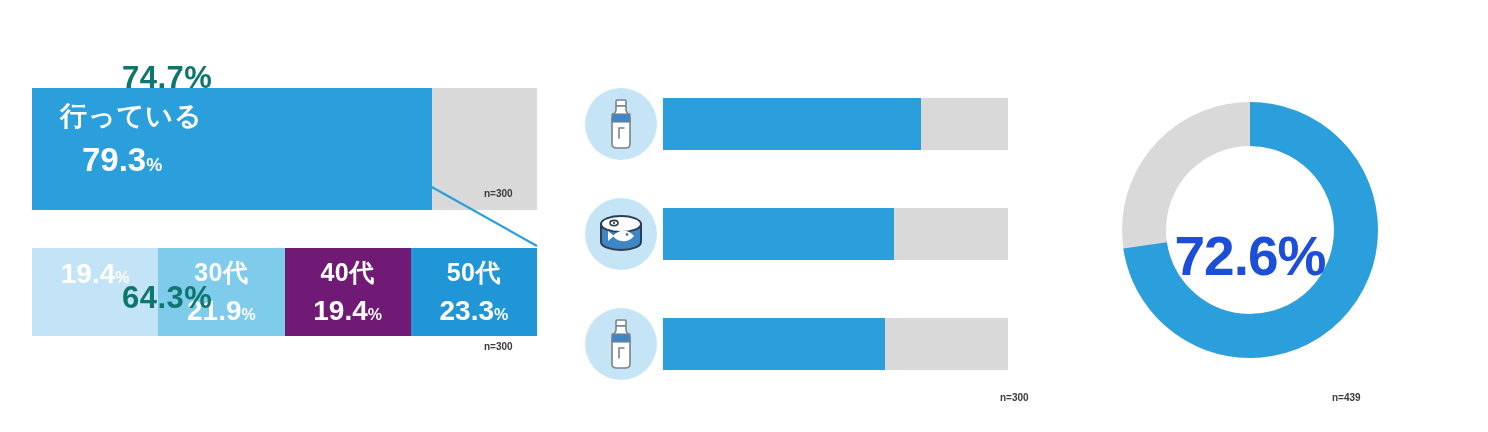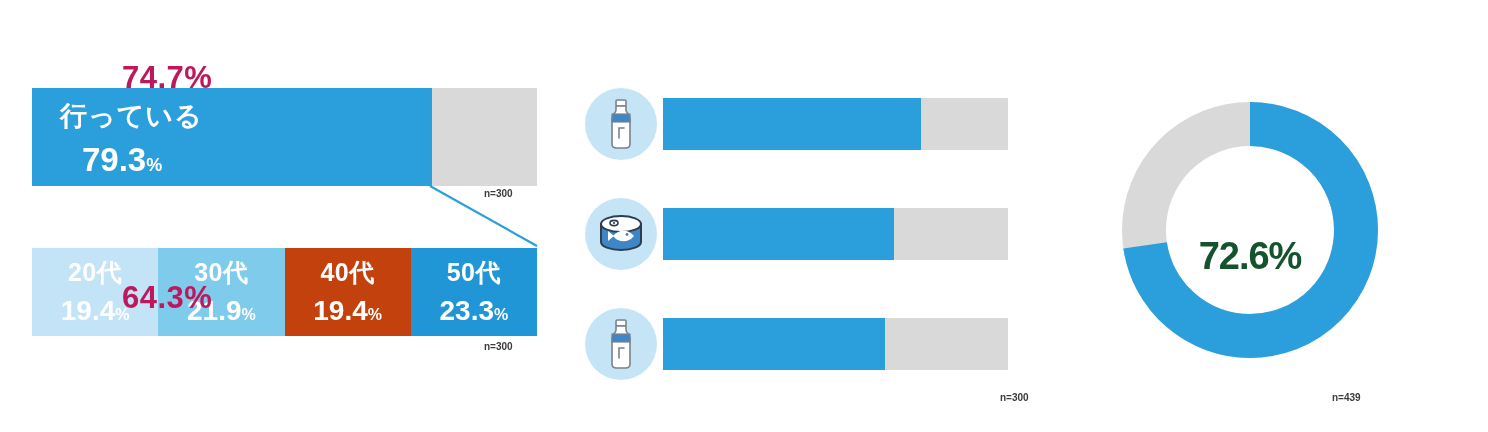--- a/index.html
+++ b/index.html
@@ -26,21 +26,21 @@
     font-size: 10px;
     font-weight: 700;
     color: #3b3b3b;
     letter-spacing: 0px;
     white-space: nowrap;
   }
 
   
   #panel-main-bar {
     left: 32px; top: 88px;
-    width: 505px; height: 98px;
+    width: 505px; height: 122px;
     background: #d9d9d9;
   }
   #panel-main-bar .fill {
     position: absolute;
     left: 0; top: 0; bottom: 0;
     background: #2b9fdc;
   }
   #main-bar-text {
     position: absolute;
     left: 28px; top: 14px;
@@ -123,44 +123,44 @@
   .row-track .fill {
     position: absolute;
     left: 0; top: 0; bottom: 0;
     background: #2b9fdc;
   }
   .row-value {
     position: absolute;
     left: 122px;
     font-size: 31px;
     font-weight: 700;
-    color: #be185d;
+    color: #0f766e;
     letter-spacing: 0.5px;
     white-space: nowrap;
   }
   #rows-n { left: 1000px; top: 392px; }
 
   
   #donut-wrap {
     left: 1120px; top: 100px;
     width: 260px; height: 260px;
   }
   #donut-center {
     position: absolute;
     left: 0; top: 0;
     width: 260px; height: 260px;
     display: flex;
     align-items: center;
     justify-content: center;
     pointer-events: none;
   }
   #donut-center span {
-    font-size: 38px;
-    font-weight: 700;
-    color: #14532d;
+    font-size: 55px;
+    font-weight: 700;
+    color: #1d4ed8;
     letter-spacing: -1px;
     margin-top: 52px;
   }
   #donut-n { left: 1332px; top: 392px; }
 </style>
 </head>
 <body>
 
 <div id="stage">
 
@@ -173,28 +173,27 @@
   </div>
   <div class="abs nlabel" id="main-bar-n">n=300</div>
 
   <svg class="abs" id="connector" viewBox="0 0 1488 432">
     <line x1="430" y1="186" x2="537" y2="246" stroke="#2b9fdc" stroke-width="2.2"></line>
     <line x1="537" y1="186" x2="537" y2="246" stroke="#2b9fdc" stroke-width="0"></line>
   </svg>
 
   <div class="abs" id="age-bar">
     <div class="seg" style="width: 25%; background: rgb(195, 228, 246);">
-      <span class="a-lbl">20代</span>
       <span class="a-val"><span>19.4</span><span class="pct">%</span></span>
     </div>
     <div class="seg" style="width: 25%; background: rgb(127, 203, 235);">
       <span class="a-lbl">30代</span>
       <span class="a-val"><span>21.9</span><span class="pct">%</span></span>
     </div>
-    <div class="seg" style="width: 25%; background: #c2410c;">
+    <div class="seg" style="width: 25%; background: #701a75;">
       <span class="a-lbl">40代</span>
       <span class="a-val"><span>19.4</span><span class="pct">%</span></span>
     </div>
     <div class="seg" style="width: 25%; background: rgb(33, 150, 214);">
       <span class="a-lbl">50代</span>
       <span class="a-val"><span>23.3</span><span class="pct">%</span></span>
     </div>
   </div>
   <div class="abs nlabel" id="age-bar-n">n=300</div>
 

